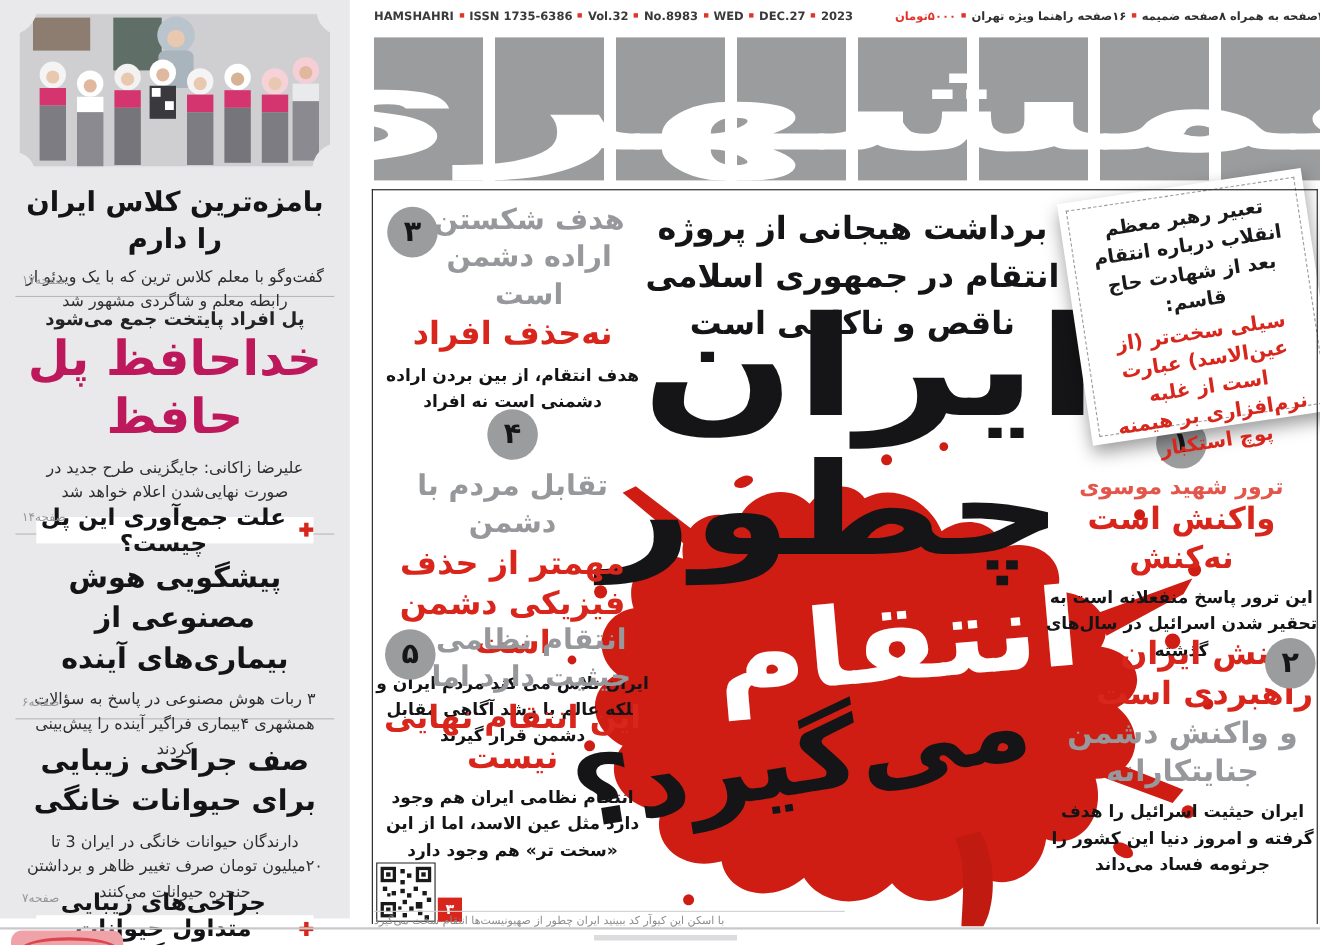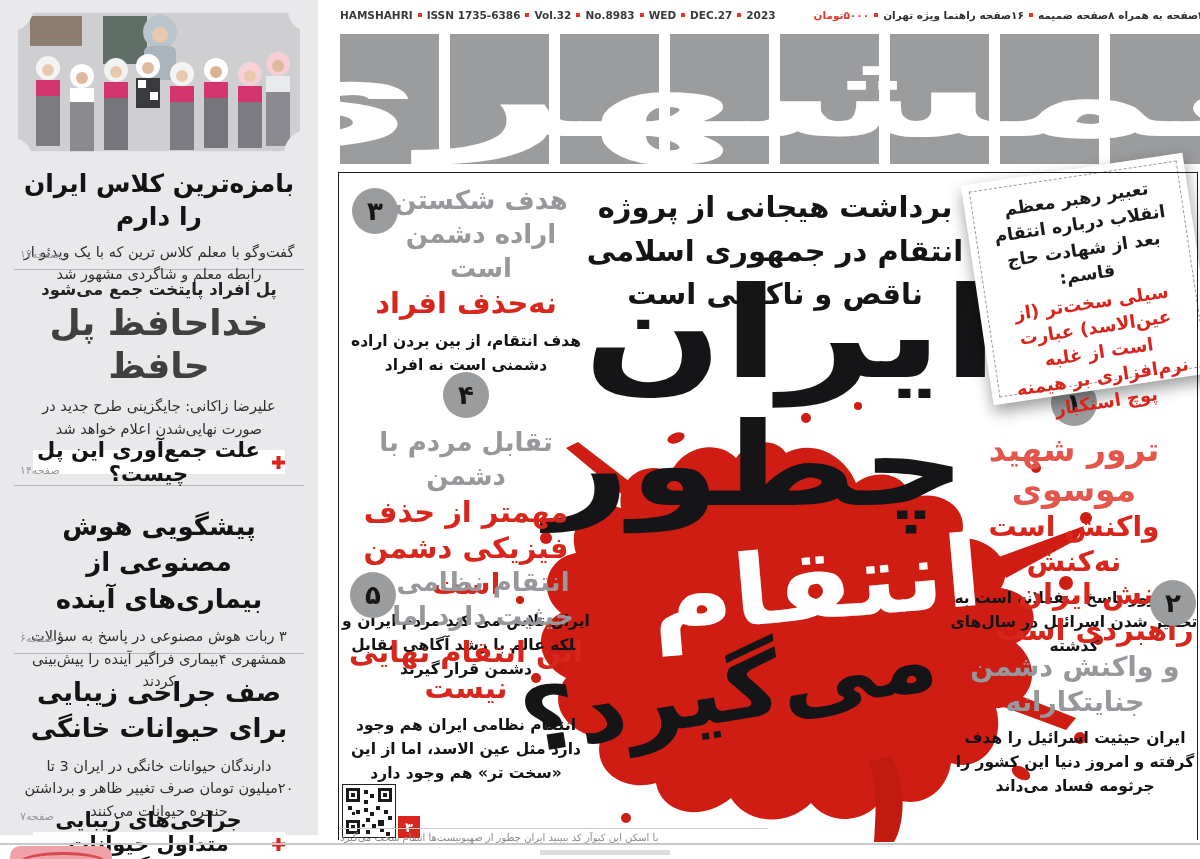--- a/index.html
+++ b/index.html
@@ -10,21 +10,21 @@
   
   .sidebar{position:absolute;left:0;top:0;width:318px;height:835px;background:#e9e9eb;direction:rtl;}
   .photo{margin:6px 8px 0;height:152px;position:relative;overflow:hidden;}
   .s-item{position:relative;margin:0 14px;text-align:center;border-bottom:1px solid #b7b7b9;direction:rtl;}
   .s-item.last{border-bottom:none;}
   .s1{height:112px;padding-top:10px;}
   .s2{height:216px;padding-top:10px;}
   .s3{height:168px;padding-top:22px;}
   .s4{height:177px;padding-top:20px;}
   .head-sm{font-size:25px;font-weight:bold;color:#141416;line-height:1.3;}
-  .head-lg{font-size:36px;font-weight:bold;color:#404040;line-height:1.2;margin-top:2px;}
+  .head-lg{font-size:44px;font-weight:bold;color:#be185d;line-height:1.2;margin-top:2px;}
   .head-md{font-size:26px;font-weight:bold;color:#141416;line-height:1.4;}
   .kick-sm{font-size:16.5px;font-weight:bold;color:#232325;}
   .sub-sm{font-size:14.5px;color:#2e2e30;line-height:1.55;margin-top:8px;padding:0 6px;}
   .pageref{position:absolute;left:6px;bottom:8px;font-size:11px;color:#96969a;}
   .callout{background:#fff;margin:10px auto 0;width:252px;height:24px;display:flex;align-items:center;justify-content:center;gap:8px;font-weight:bold;font-size:21px;color:#141416;}
   .plus-icon{flex:0 0 auto;display:inline-block;}
 
   
   .main{position:absolute;left:336px;top:0;width:870px;height:859px;}
   .topbar{position:absolute;top:9px;left:4px;width:860px;display:flex;justify-content:space-between;align-items:center;}
@@ -73,21 +73,21 @@
   
   .quote-card{position:absolute;left:640px;top:168px;width:224px;height:222px;background:#fff;z-index:7;
     transform:rotate(-8.5deg);box-shadow:0 7px 16px rgba(0,0,0,.4);}
   .quote-inner{position:absolute;inset:7px;border:1.5px dashed #9b9b9d;padding:10px 6px;text-align:center;direction:rtl;}
   .quote-black{font-size:17.5px;font-weight:bold;color:#1a1a1c;line-height:1.45;}
   .quote-red{font-size:18px;font-weight:bold;color:#d8261c;line-height:1.4;margin-top:2px;}
 
   
   .p1{position:absolute;left:614px;top:380px;width:248px;text-align:center;direction:rtl;z-index:6;}
   .p1 .num{margin:0 auto 4px;}
-  .p1 .l-light{font-size:33px;font-weight:bold;color:#e2564b;line-height:1.2;}
+  .p1 .l-light{font-size:20px;font-weight:bold;color:#e2564b;line-height:1.2;}
   .p1 .l-red{font-size:28px;}
   .p2{position:absolute;left:614px;top:576px;width:250px;text-align:center;direction:rtl;z-index:6;}
   .p2 .num{position:absolute;right:4px;top:4px;}
   .p2 .l-red{font-size:29px;padding-left:40px;}
   .p2 .l-gray{font-size:27px;}
 
   
   .qr{position:absolute;left:6px;top:784px;width:90px;height:58px;z-index:9;}
   .qrbadge{position:absolute;left:56px;top:32px;width:22px;height:22px;background:#d8261c;color:#fff;font-size:13px;font-weight:bold;display:flex;align-items:center;justify-content:center;}
   .qr-cap{position:absolute;left:4px;top:828px;width:428px;border-top:1px solid #cfcfd1;padding-top:3px;font-size:10px;color:#8b8b8d;direction:rtl;text-align:left;z-index:9;}

